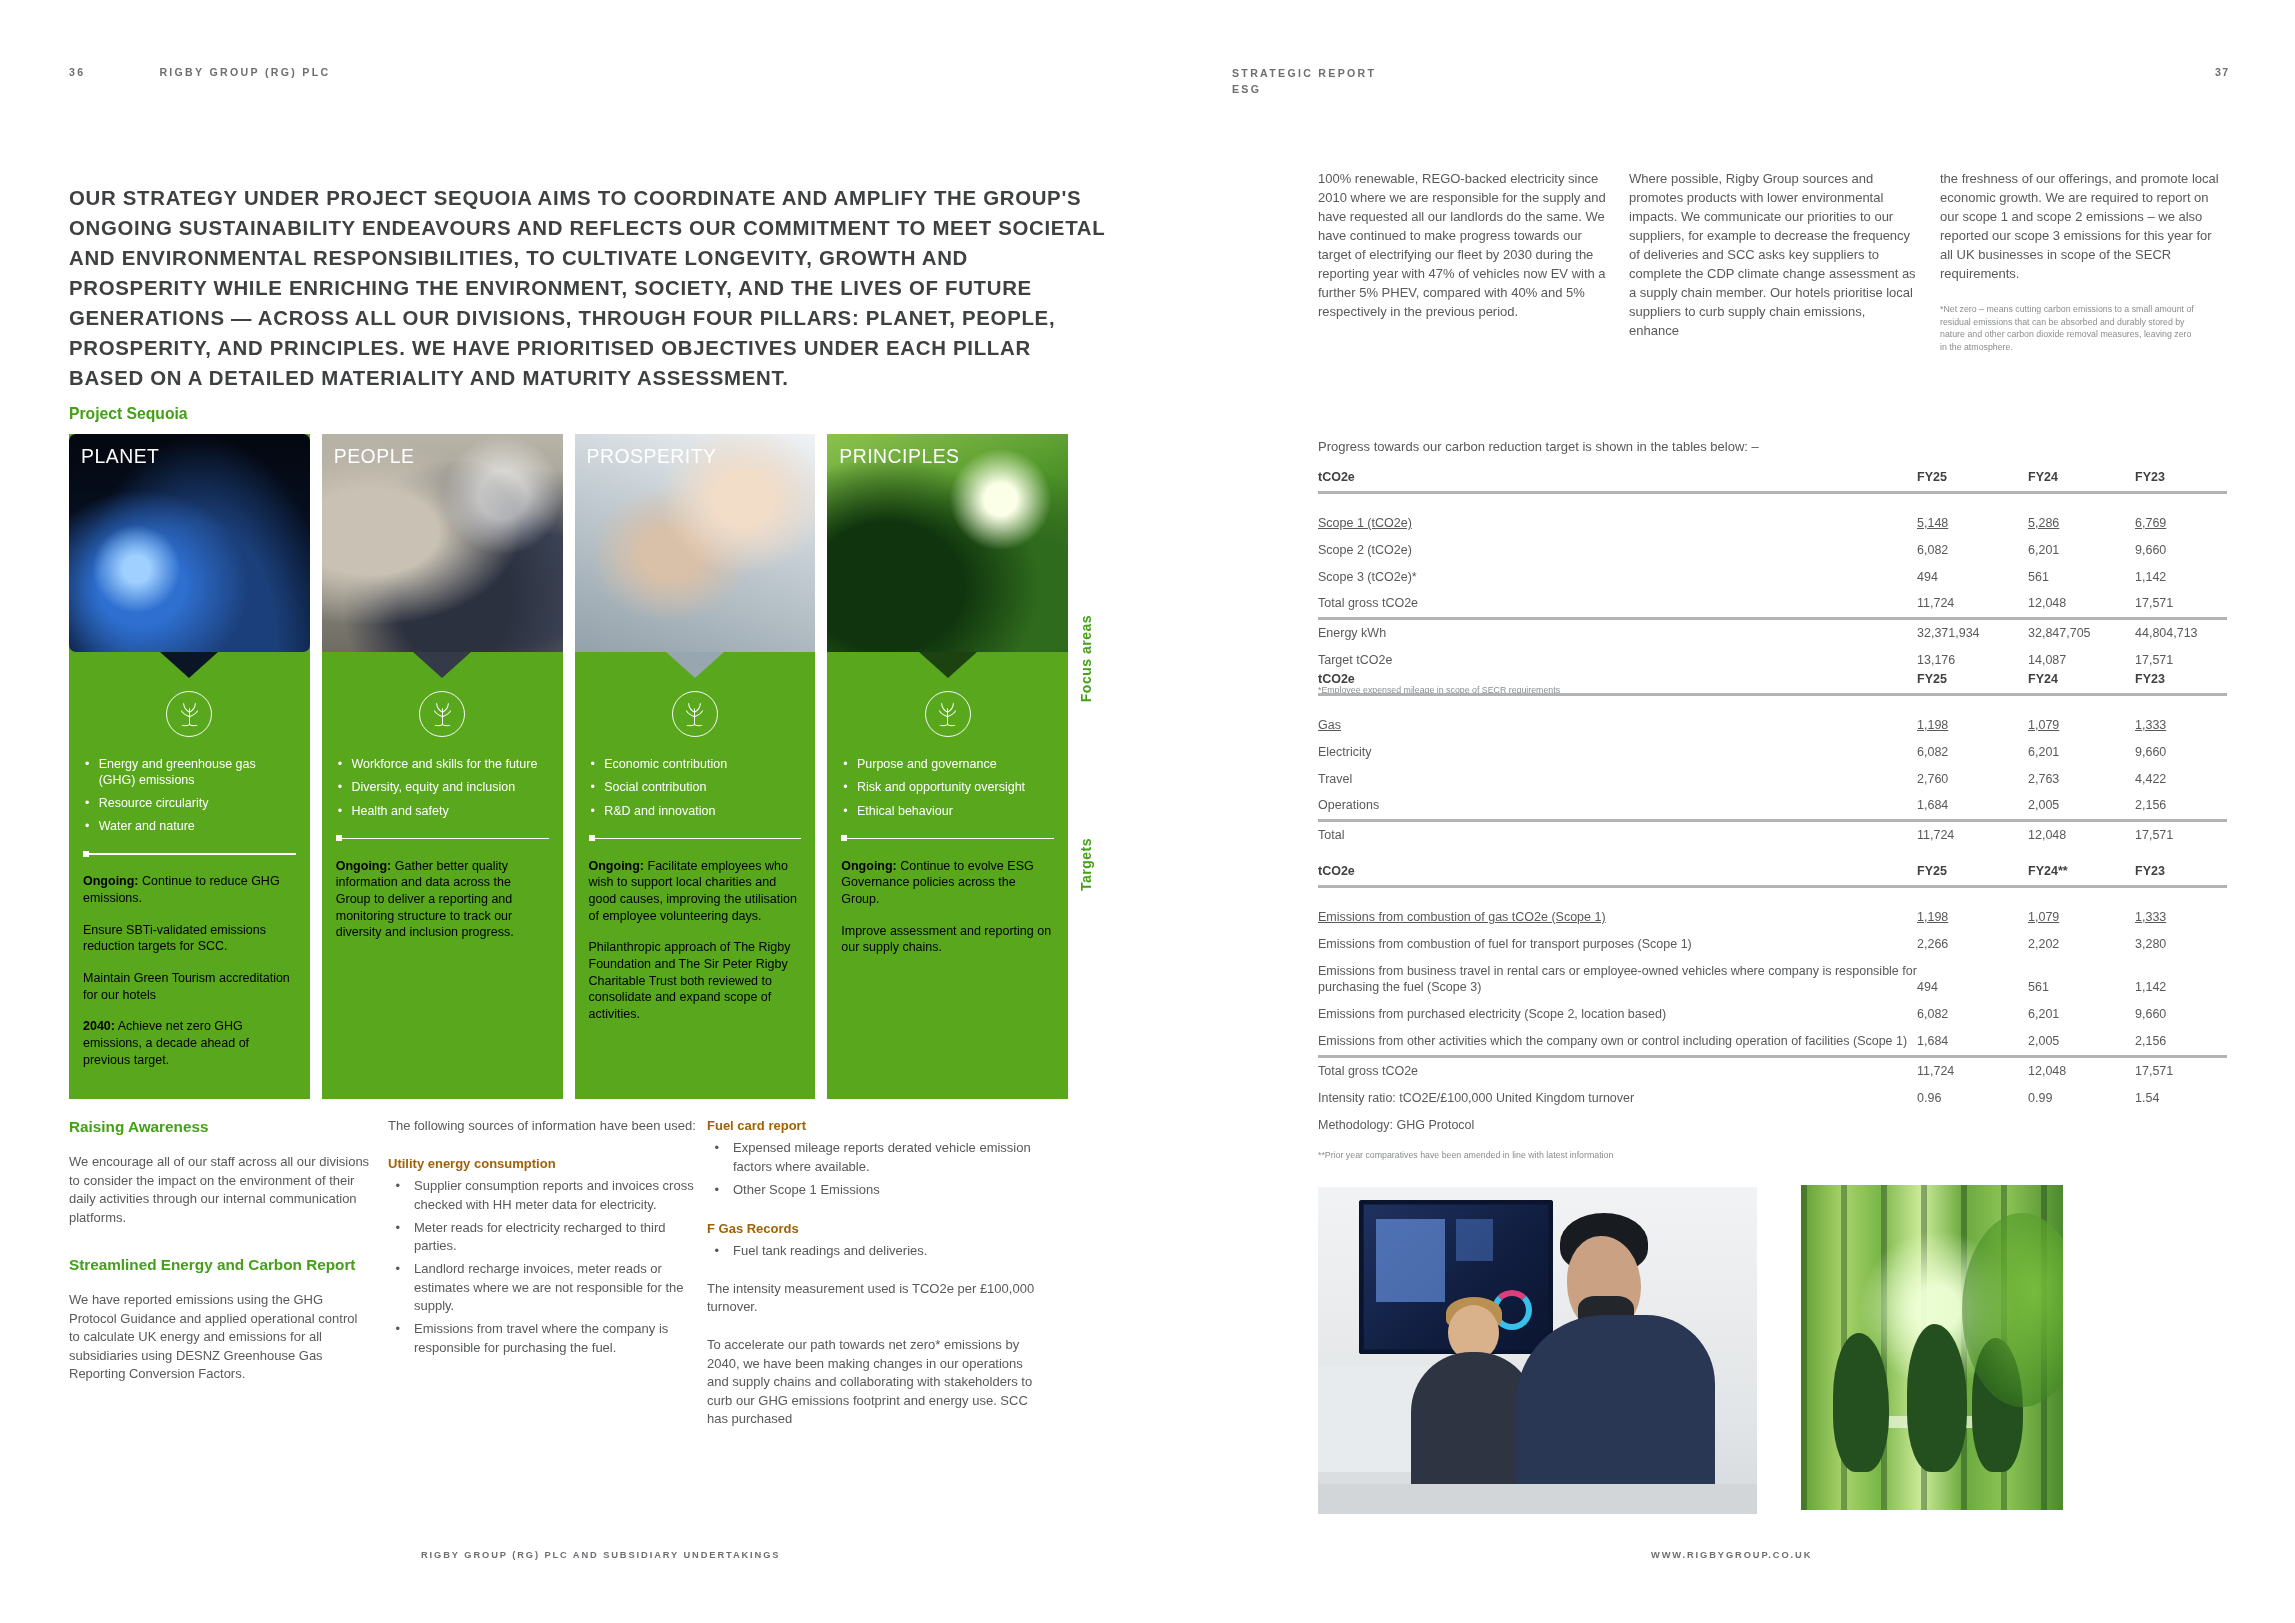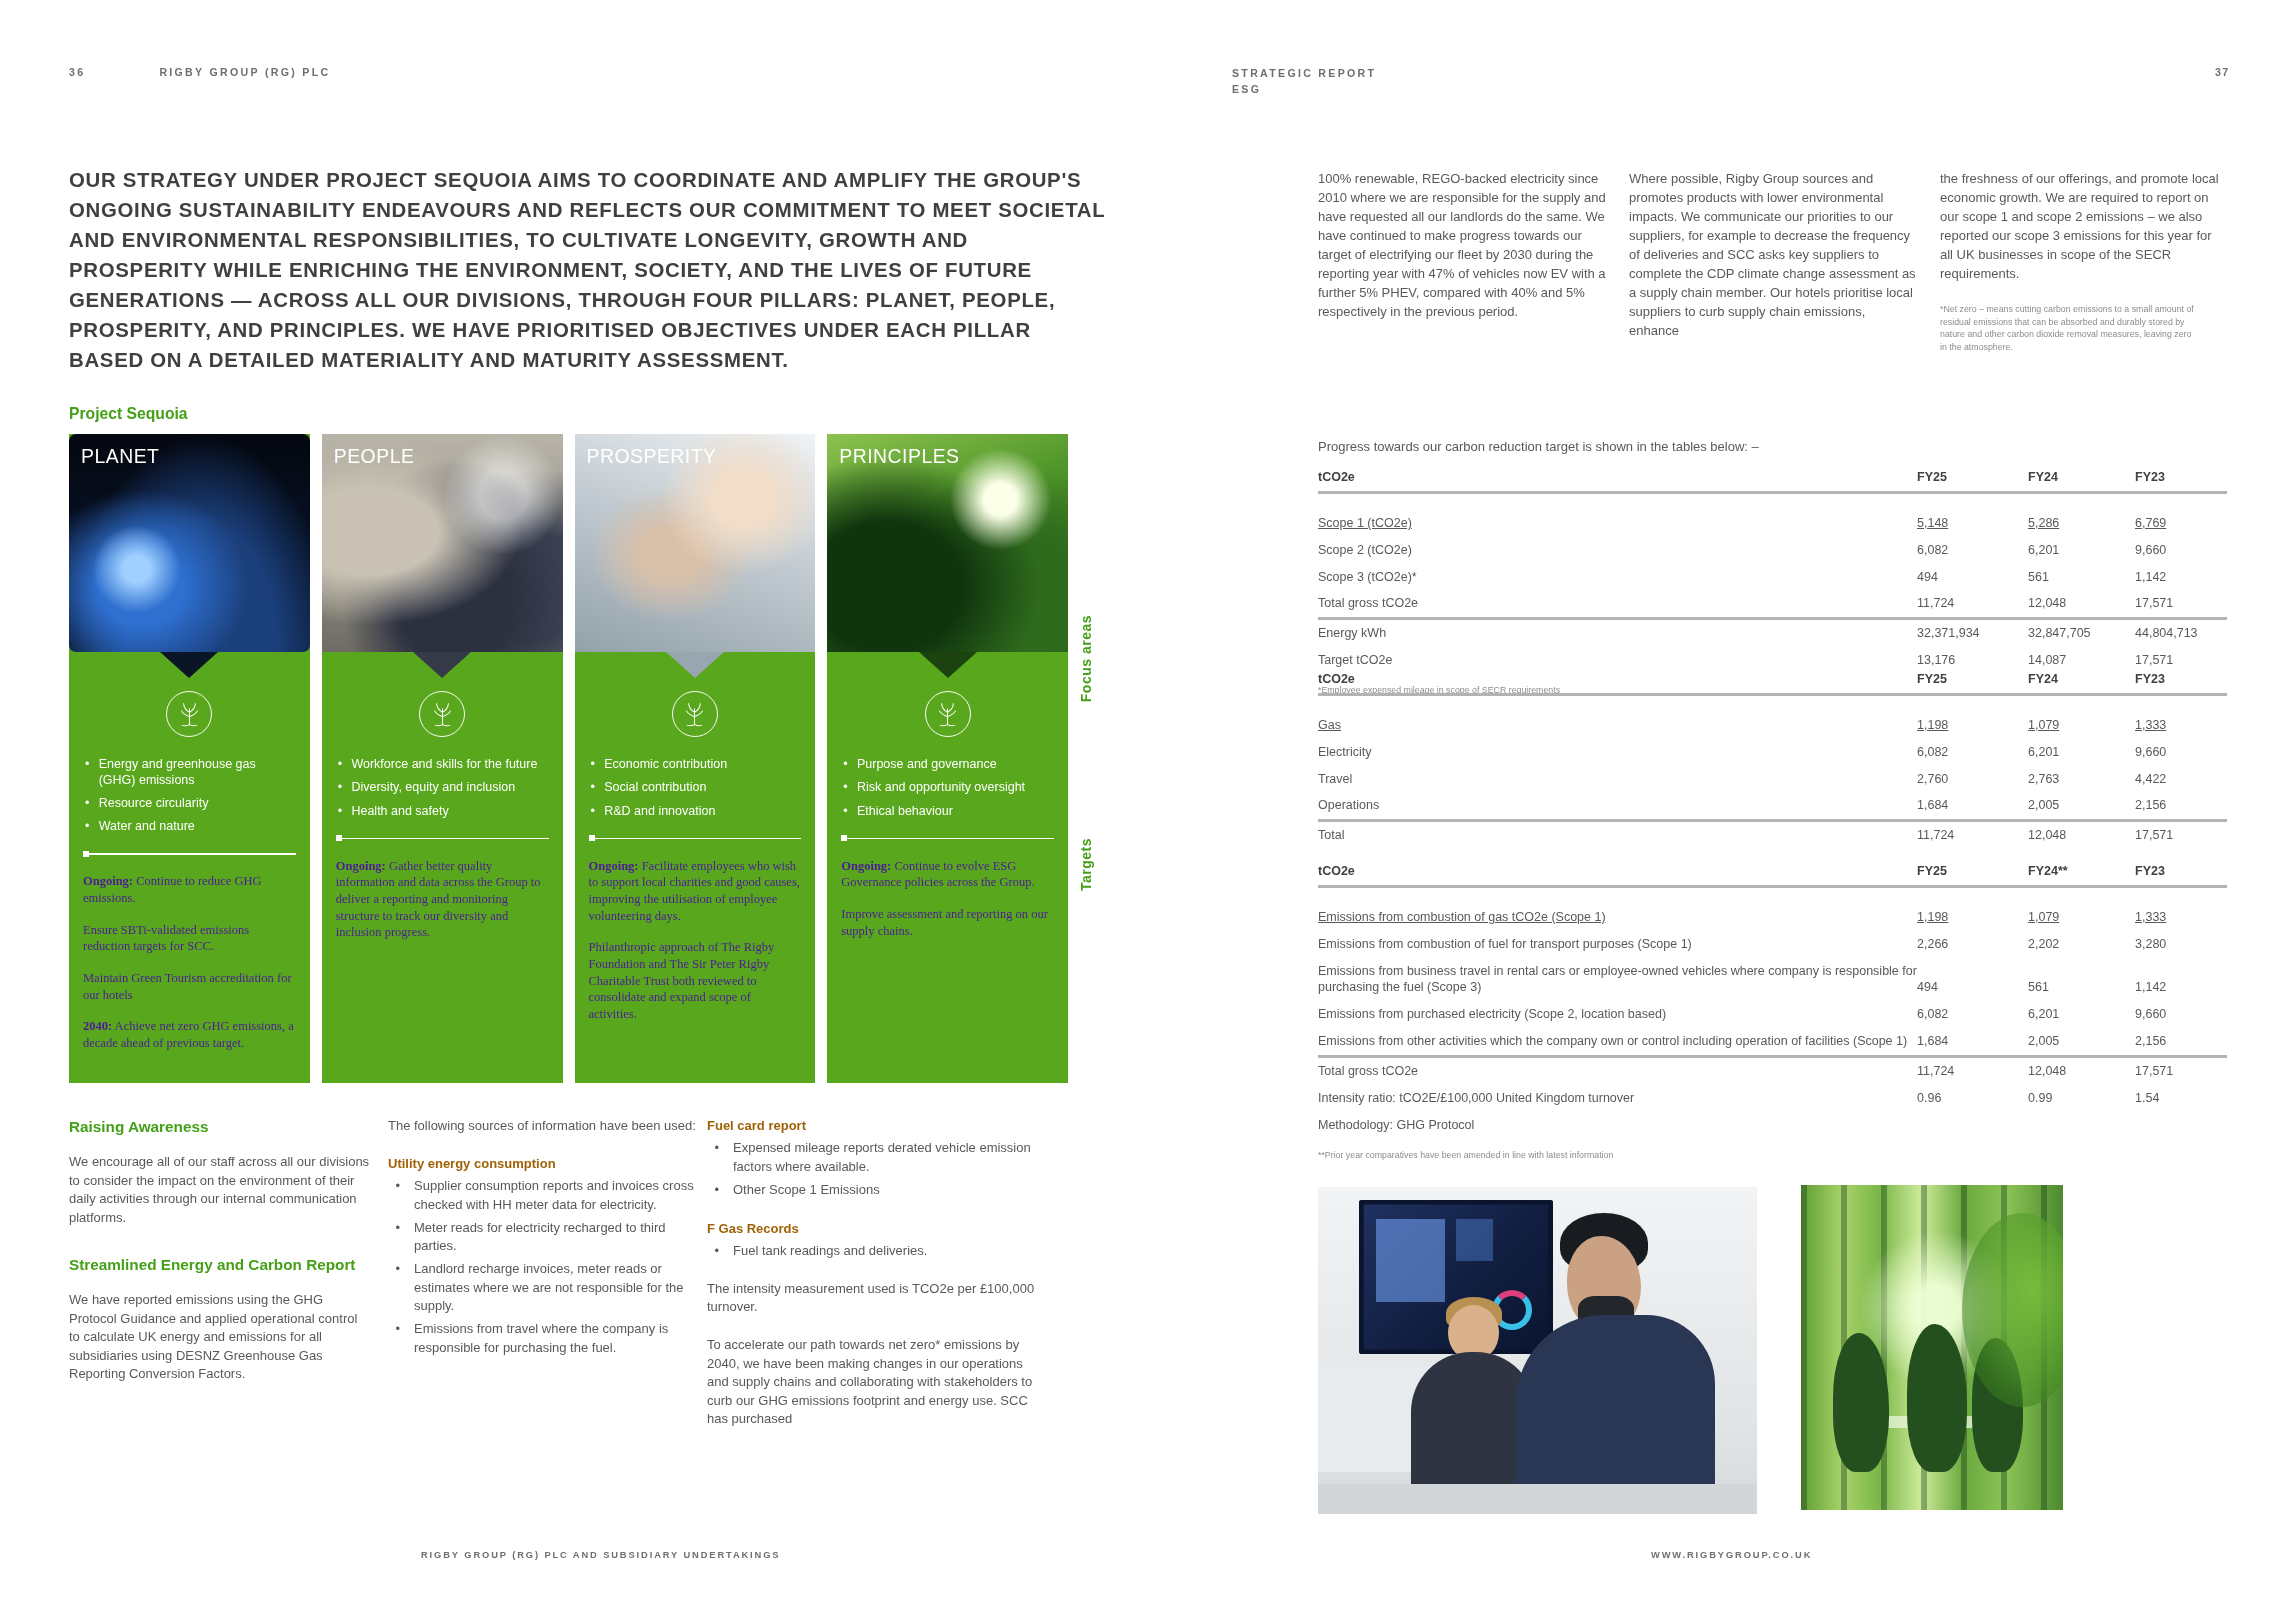--- a/index.html
+++ b/index.html
@@ -21,21 +21,21 @@
   .hdrL{left:69px;top:66px;display:flex;gap:74px;font-size:10.6px;font-weight:bold;
         letter-spacing:2.3px;color:var(--hdr);}
   .hdrR{left:1232px;top:65px;font-size:10.6px;font-weight:bold;letter-spacing:2.3px;
         color:var(--hdr);line-height:16px;}
   .pnumR{left:2215px;top:66px;font-size:10.6px;font-weight:bold;letter-spacing:1.4px;color:var(--hdr);}
   .ftr{font-size:9.3px;font-weight:bold;letter-spacing:1.9px;color:var(--hdr);}
   .ftrL{left:421px;top:1550px;}
   .ftrR{left:1651px;top:1550px;}
 
   
-  .headline{left:69px;top:165px;width:1041px;font-size:20.4px;line-height:30px;
+  .headline{left:69px;top:183px;width:1041px;font-size:20.4px;line-height:30px;
             font-weight:bold;letter-spacing:0.7px;color:var(--ink);}
   .proj{left:69px;top:405px;font-size:15.7px;font-weight:bold;color:var(--green);}
 
   .cards{left:69px;top:434px;width:999px;display:grid;
          grid-template-columns:repeat(4,1fr);column-gap:12px;align-items:stretch;}
   .card{background:var(--panel);display:flex;flex-direction:column;min-height:646px;}
   .photo{height:218px;position:relative;flex:none;}
   .photo .ttl{position:absolute;top:11px;left:12px;font-size:19.4px;color:#ffffff;
               letter-spacing:0.5px;z-index:3;}
   .notch{position:absolute;bottom:-26px;left:50%;transform:translateX(-50%);
@@ -66,21 +66,21 @@
       linear-gradient(160deg,#8cc24e 0%,#4e9428 40%,#1d4a12 100%);}
   .p4 .notch{border-top-color:#1c430f;}
 
   .cbody{flex:1;padding:39px 14px 15.7px;display:flex;flex-direction:column;}
   .treewrap{width:46px;height:46px;border:1.4px solid rgba(255,255,255,.95);border-radius:50%;
             margin:0 auto 20.4px;flex:none;display:flex;align-items:center;justify-content:center;}
   .fi{position:relative;padding-left:15.7px;color:#fff;font-size:12.5px;line-height:15.7px;margin-bottom:7.4px;}
   .fi::before{content:"•";position:absolute;left:1.9px;}
   .divider{margin:11px 0 18.5px;height:1.4px;background:#fff;position:relative;flex:none;}
   .divider::before{content:"";position:absolute;left:0;top:-2.8px;width:6px;height:6px;background:#fff;}
-  .tgt{color:#4c1d95;font-size:12.5px;line-height:16.7px;margin-bottom:15px;font-family:Liberation Serif, serif;}
+  .tgt{color:#000000;font-size:12.5px;line-height:16.7px;margin-bottom:15px;}
   .tgt b{font-weight:bold;}
 
   .vl{color:var(--green);font-weight:bold;font-size:14px;letter-spacing:0.5px;
       writing-mode:vertical-rl;transform:rotate(180deg);}
   .vFocus{left:1078px;top:615px;}
   .vTargets{left:1078px;top:838px;}
 
   .colL{font-size:13px;line-height:18.5px;}
   .c1{left:69px;top:1117px;width:301px;}
   .c2{left:388px;top:1117px;width:310px;}

